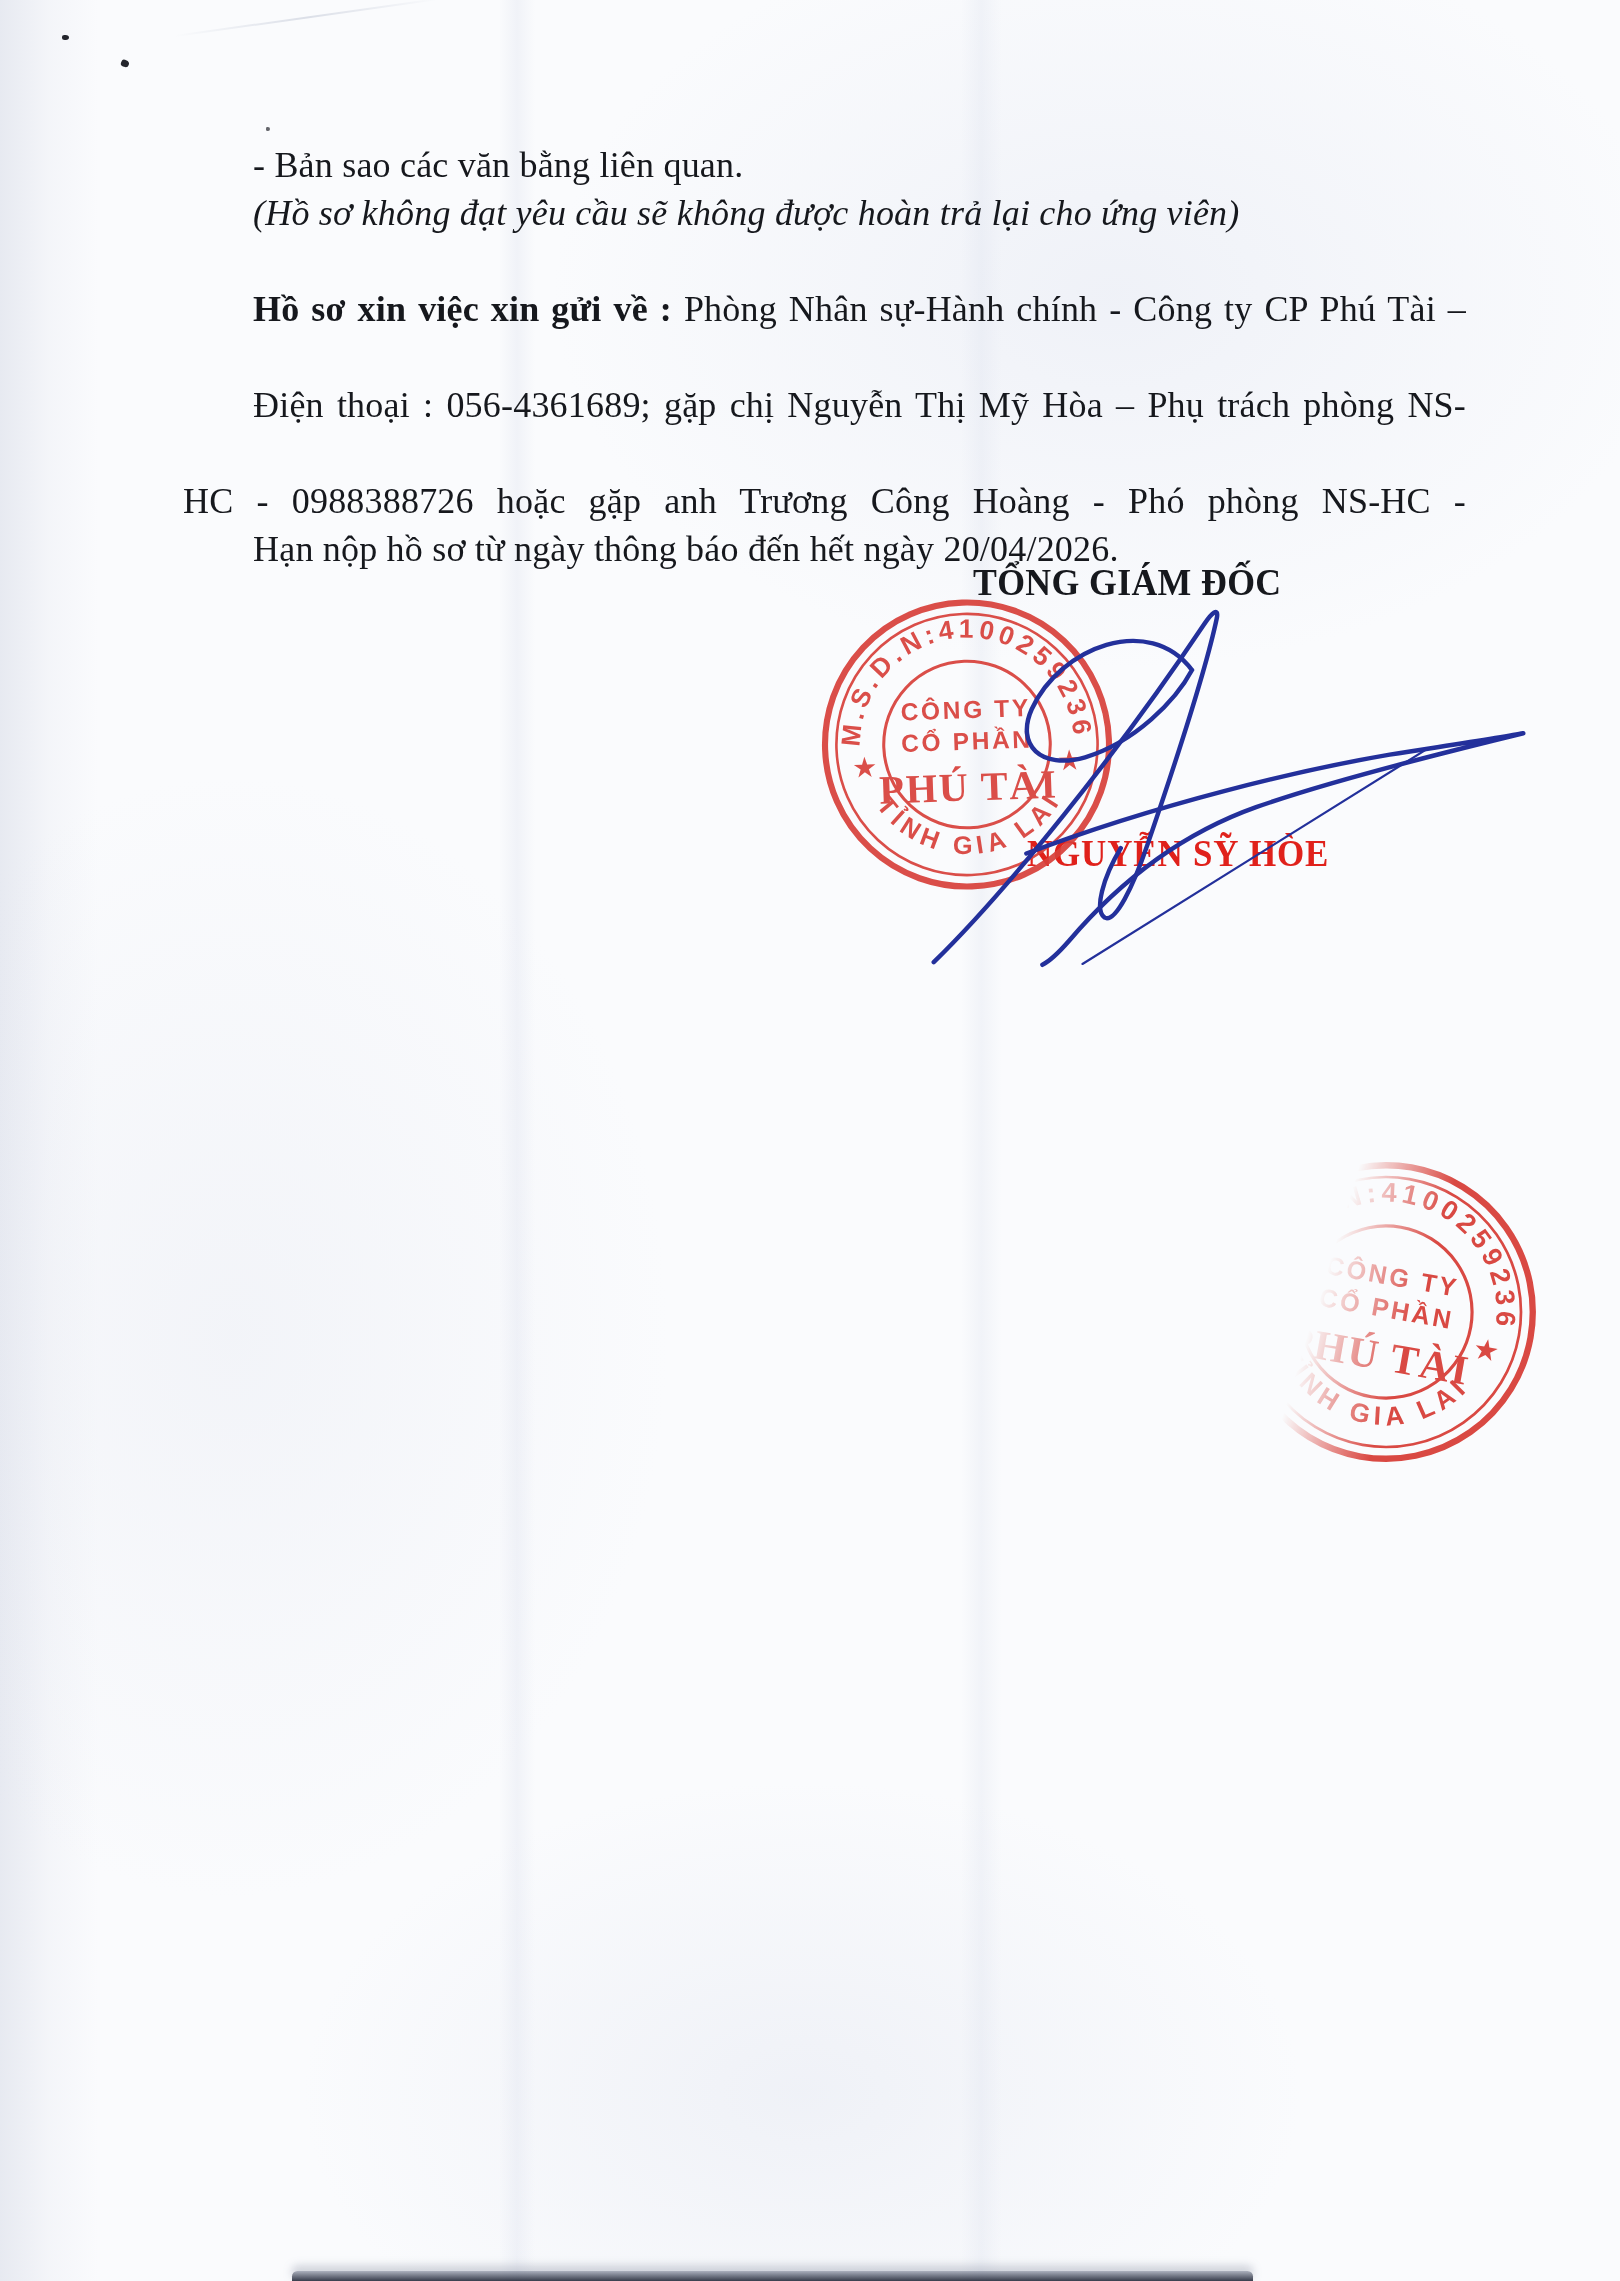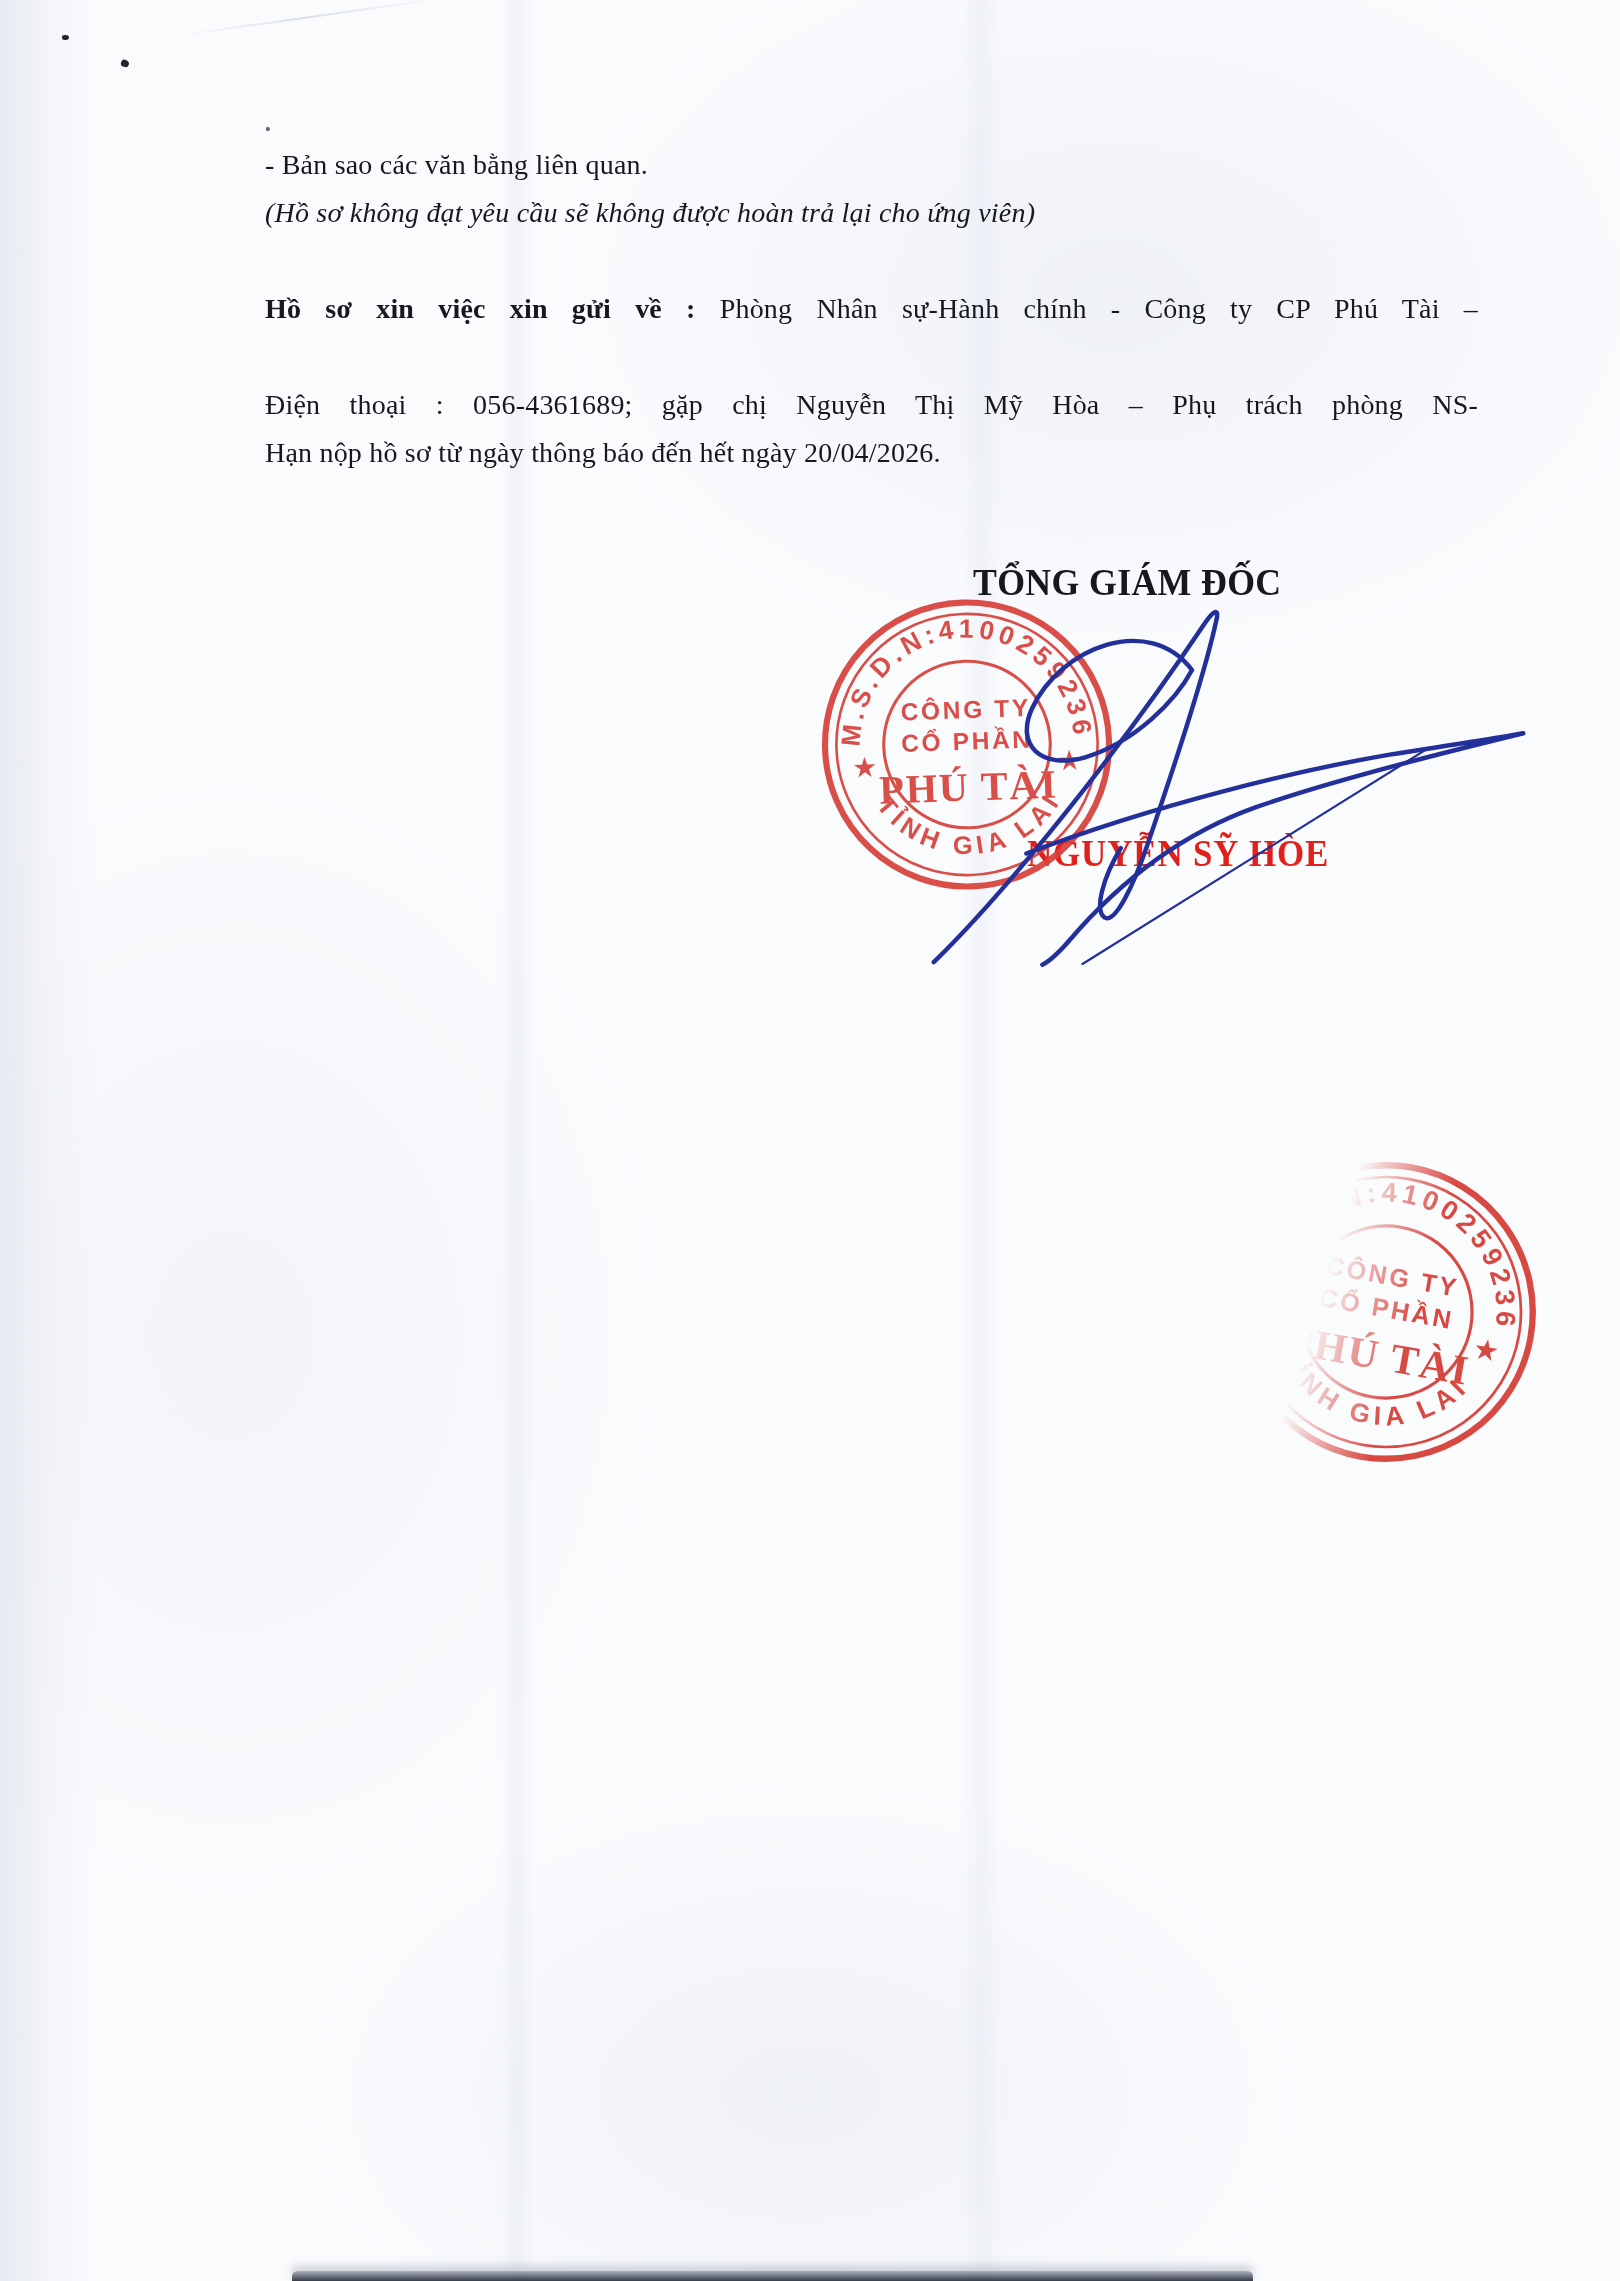--- a/index.html
+++ b/index.html
@@ -23,21 +23,21 @@
   .sp1{left:62px;top:35px;width:7.1px;height:5.3px;}
   .sp2{left:121px;top:60px;width:8px;height:7.1px;transform:rotate(20deg);}
   .sp3{left:266px;top:127px;width:3.6px;height:3.6px;opacity:.7;}
   .bottom-bar{
     position:absolute;left:292px;top:2271px;width:961px;height:10.7px;border-radius:5.3px 5.3px 0 0;
     background:linear-gradient(180deg,rgba(108,116,138,.55),#2c3140);
     box-shadow:0 -5.3px 9px rgba(120,128,150,.35);
   }
 
   
-  .textblock{position:absolute;left:195px;top:141px;width:1283px;font-size:28px;line-height:48px;letter-spacing:0.2px;}
+  .textblock{position:absolute;left:183px;top:141px;width:1283px;font-size:36px;line-height:48px;letter-spacing:0.2px;}
   .line{white-space:nowrap;}
   .indent{padding-left:70px;}
   .just{white-space:normal;text-align:justify;text-align-last:justify;margin-top:48px;}
   .italic{font-style:italic;font-family:Liberation Serif, serif;}
   .bold{font-weight:bold;}
 
   
   .gd-title{position:absolute;left:973px;top:560px;font-size:38px;font-weight:bold;letter-spacing:0.4px;transform:scaleX(.94);transform-origin:left;}
   .signer{position:absolute;left:1027px;top:831px;font-size:38px;font-weight:bold;color:#e0211b;letter-spacing:0.9px;transform:scaleX(.92);transform-origin:left;white-space:nowrap;}
 
@@ -70,20 +70,21 @@
   <div class="speck sp1"></div>
   <div class="speck sp2"></div>
   <div class="speck sp3"></div>
   <div class="bottom-bar"></div>
 
   <div class="textblock">
     <div class="line indent">- Bản sao các văn bằng liên quan.</div>
     <div class="line indent italic">(Hồ sơ không đạt yêu cầu sẽ không được hoàn trả lại cho ứng viên)</div>
     <div class="line indent just"><span class="bold">Hồ sơ xin việc xin gửi về :</span><span> Phòng Nhân sự-Hành chính - Công ty CP Phú Tài –</span></div>
     <div class="line indent just">Điện thoại : 056-4361689; gặp chị Nguyễn Thị Mỹ Hòa – Phụ trách phòng NS-</div>
+    <div class="line just">HC - 0988388726 hoặc gặp anh Trương Công Hoàng - Phó phòng NS-HC -</div>
     <div class="line indent">Hạn nộp hồ sơ từ ngày thông báo đến hết ngày 20/04/2026.</div>
   </div>
 
   <div class="gd-title">TỔNG GIÁM ĐỐC</div>
   <div class="signer">NGUYỄN SỸ HÒE</div>
 
   <div class="stamp stamp-main">
     <svg viewBox="0 0 340 340">
       <circle cx="170" cy="170" r="162" stroke-width="7"></circle>
       <circle cx="170" cy="170" r="149" stroke-width="3"></circle>

